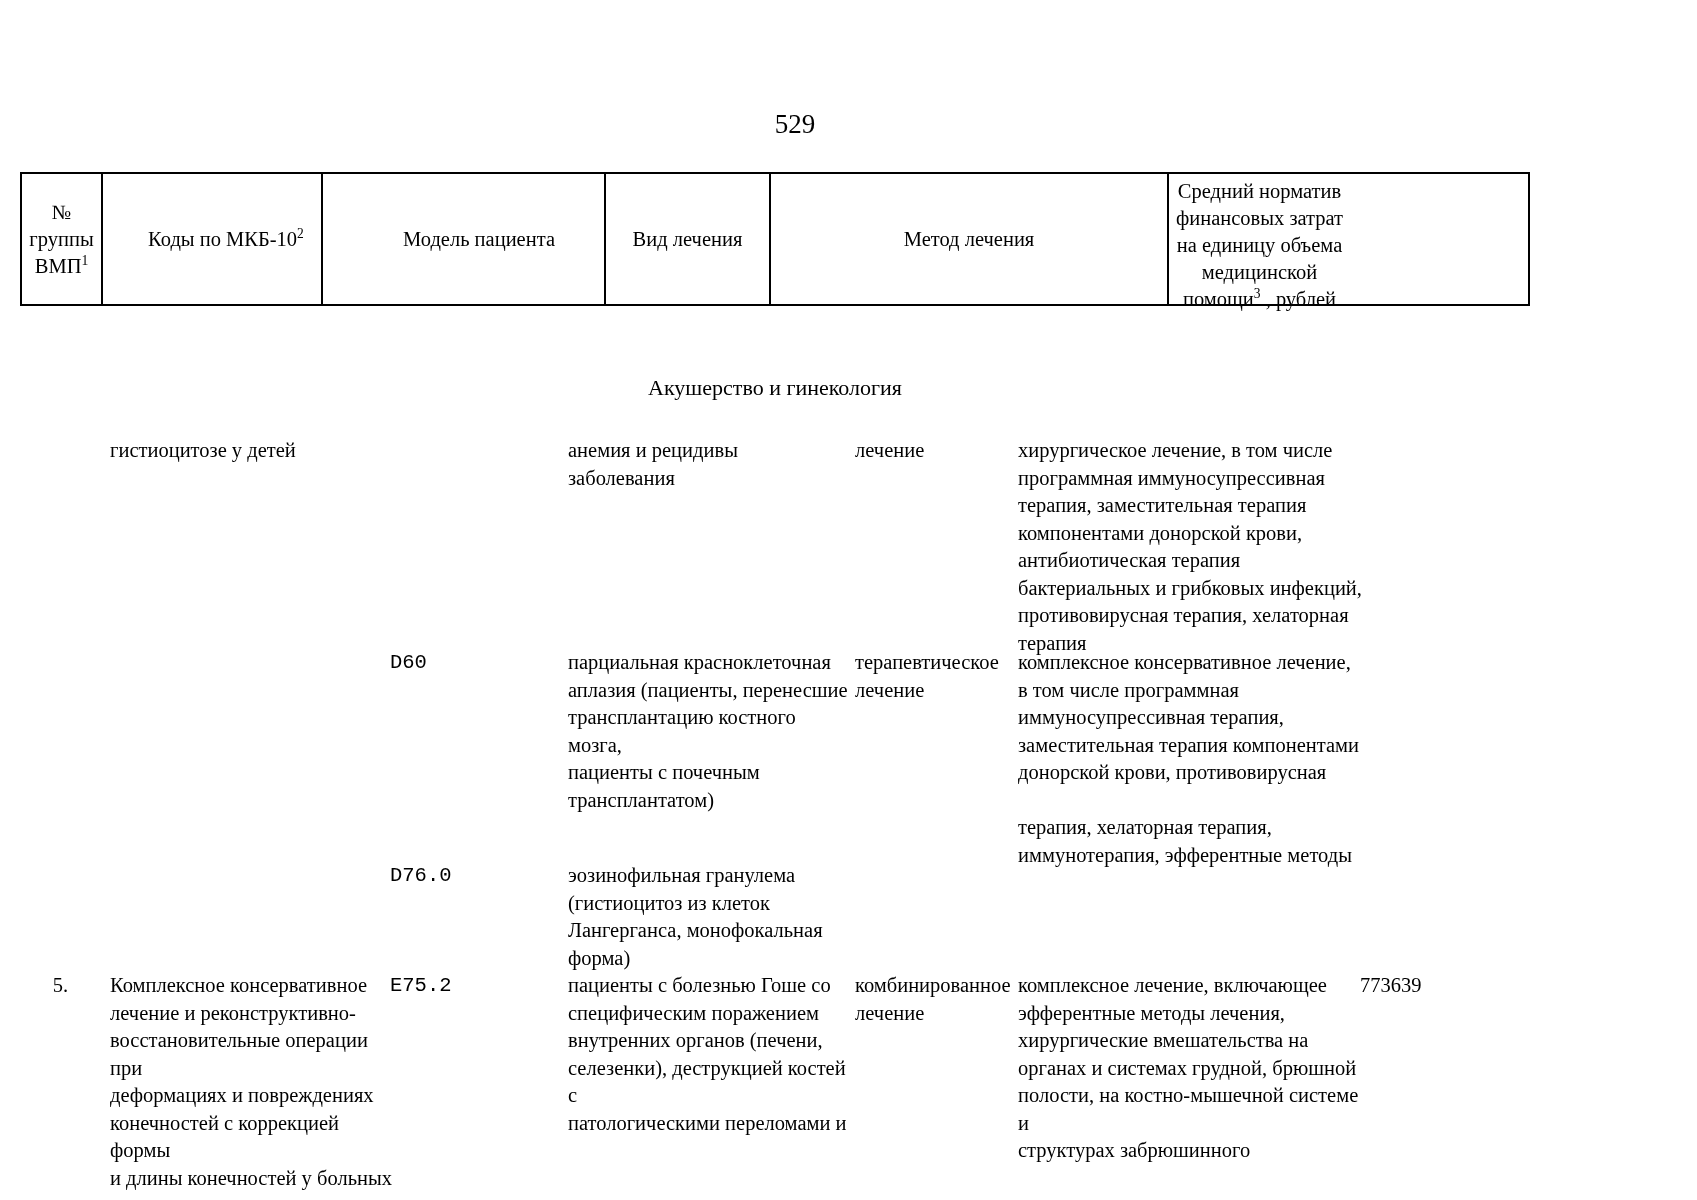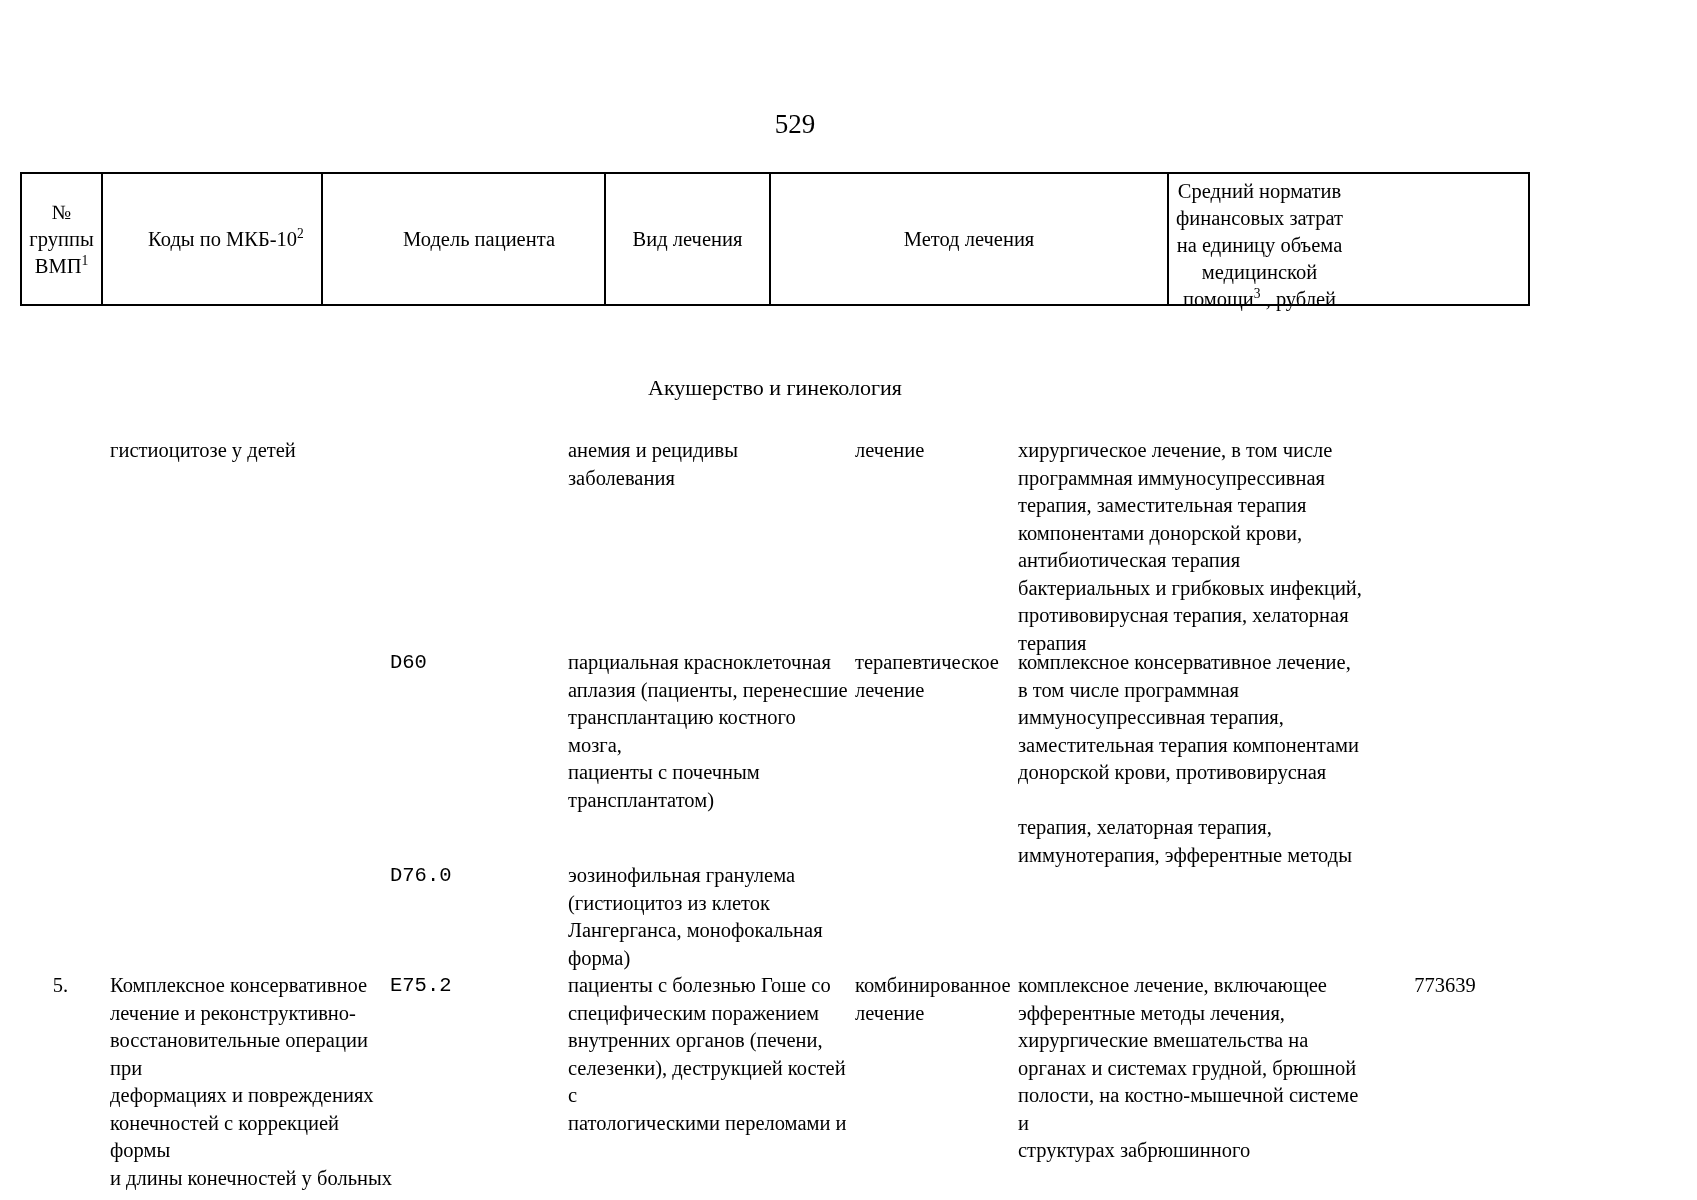--- a/index.html
+++ b/index.html
@@ -87,21 +87,21 @@
     line-height: 27.5px;
     white-space: pre-line;
     top: 4px;
   }
   .cell.num      { left: 20px;   width: 81px;  text-align: center; }
   .cell.name     { left: 110px;  width: 285px; }
   .cell.code     { left: 390px;  width: 170px; font-family: Liberation Mono, monospace; }
   .cell.model    { left: 568px;  width: 280px; }
   .cell.kind     { left: 855px;  width: 158px; }
   .cell.method   { left: 1018px; width: 345px; }
-  .cell.cost     { left: 1360px; width: 170px; text-align: center; }
+  .cell.cost     { left: 1360px; width: 170px; }
 </style>
 </head>
 <body>
 
 <div class="page">
 
   <div class="page-number">529</div>
 
   <div class="header-table">
 

